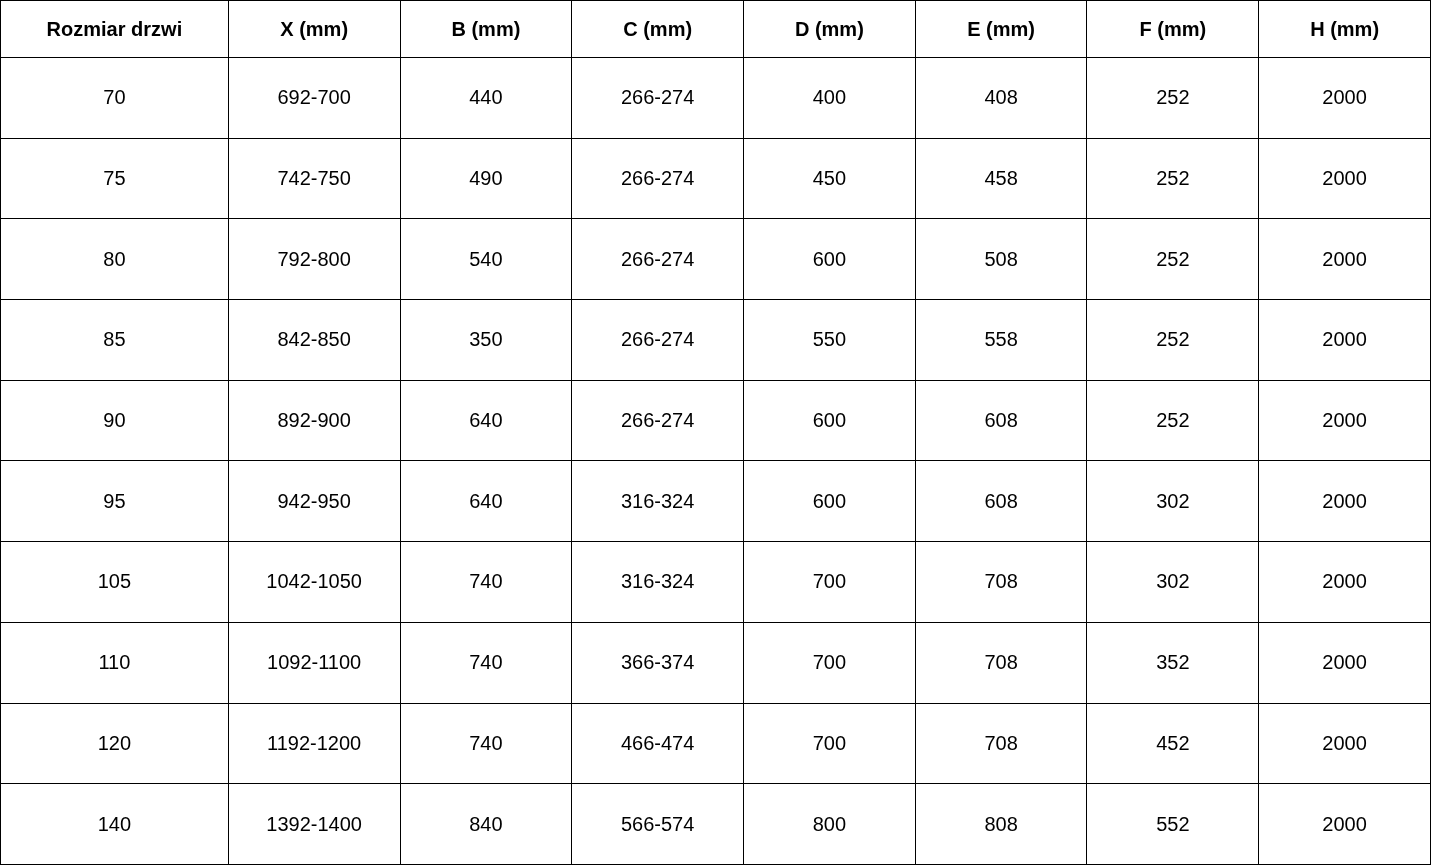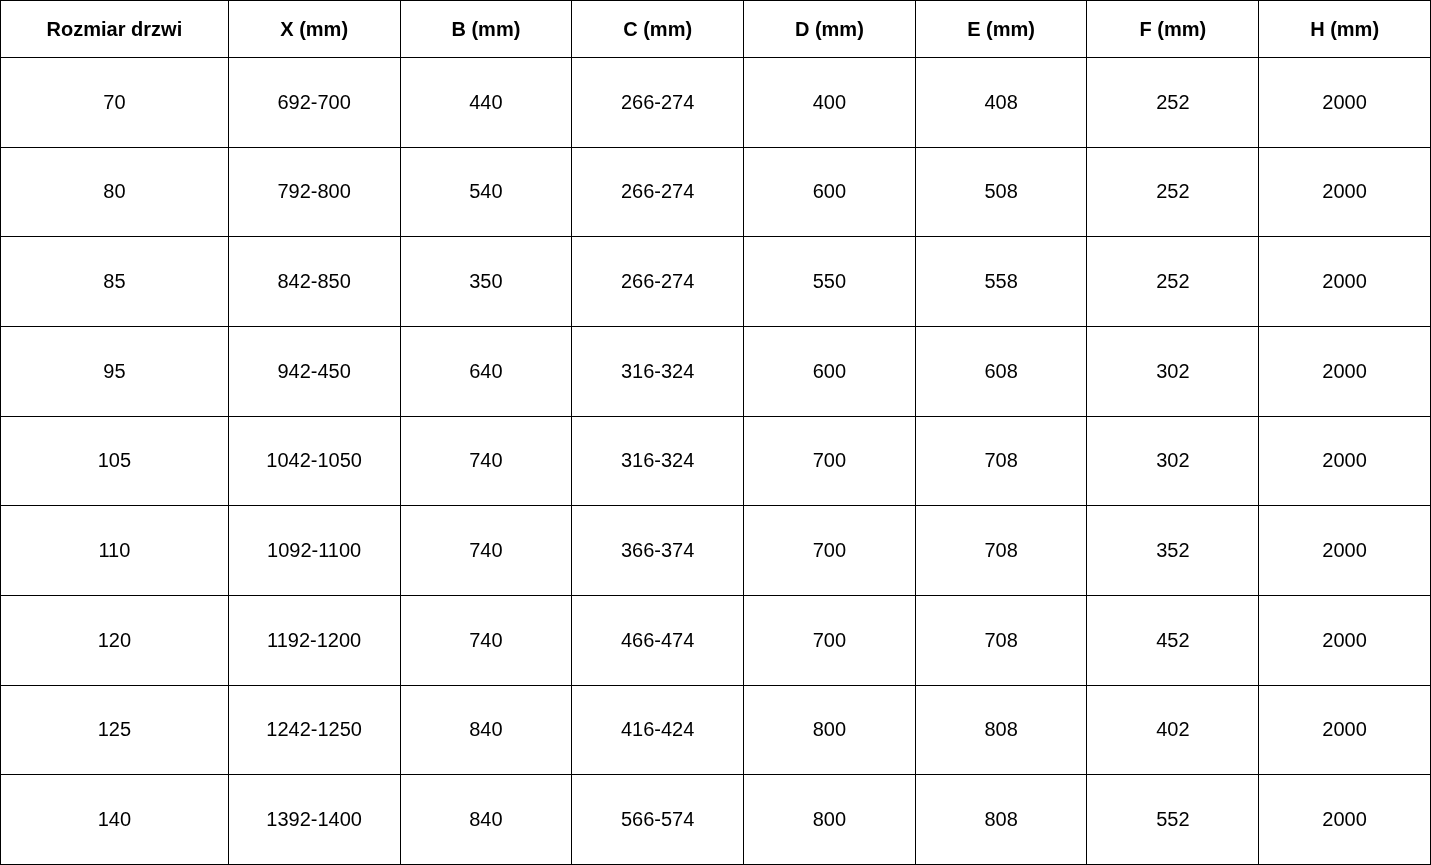--- a/index.html
+++ b/index.html
@@ -77,42 +77,62 @@
           <td>70</td>
           <td>692-700</td>
           <td>440</td>
           <td>266-274</td>
           <td>400</td>
           <td>408</td>
           <td>252</td>
           <td>2000</td>
         </tr>
         <tr>
+          <td>75</td>
+          <td>742-750</td>
+          <td>490</td>
+          <td>266-274</td>
+          <td>450</td>
+          <td>458</td>
+          <td>252</td>
+          <td>2000</td>
+        </tr>
+        <tr>
           <td>80</td>
           <td>792-800</td>
           <td>540</td>
           <td>266-274</td>
           <td>600</td>
           <td>508</td>
           <td>252</td>
           <td>2000</td>
         </tr>
         <tr>
           <td>85</td>
           <td>842-850</td>
           <td>350</td>
           <td>266-274</td>
           <td>550</td>
           <td>558</td>
           <td>252</td>
           <td>2000</td>
         </tr>
         <tr>
+          <td>90</td>
+          <td>892-900</td>
+          <td>640</td>
+          <td>266-274</td>
+          <td>600</td>
+          <td>608</td>
+          <td>252</td>
+          <td>2000</td>
+        </tr>
+        <tr>
           <td>95</td>
-          <td>942-450</td>
+          <td>942-950</td>
           <td>640</td>
           <td>316-324</td>
           <td>600</td>
           <td>608</td>
           <td>302</td>
           <td>2000</td>
         </tr>
         <tr>
           <td>105</td>
           <td>1042-1050</td>
@@ -137,30 +157,20 @@
           <td>120</td>
           <td>1192-1200</td>
           <td>740</td>
           <td>466-474</td>
           <td>700</td>
           <td>708</td>
           <td>452</td>
           <td>2000</td>
         </tr>
         <tr>
-          <td>125</td>
-          <td>1242-1250</td>
-          <td>840</td>
-          <td>416-424</td>
-          <td>800</td>
-          <td>808</td>
-          <td>402</td>
-          <td>2000</td>
-        </tr>
-        <tr>
           <td>140</td>
           <td>1392-1400</td>
           <td>840</td>
           <td>566-574</td>
           <td>800</td>
           <td>808</td>
           <td>552</td>
           <td>2000</td>
         </tr>
       </tbody>

